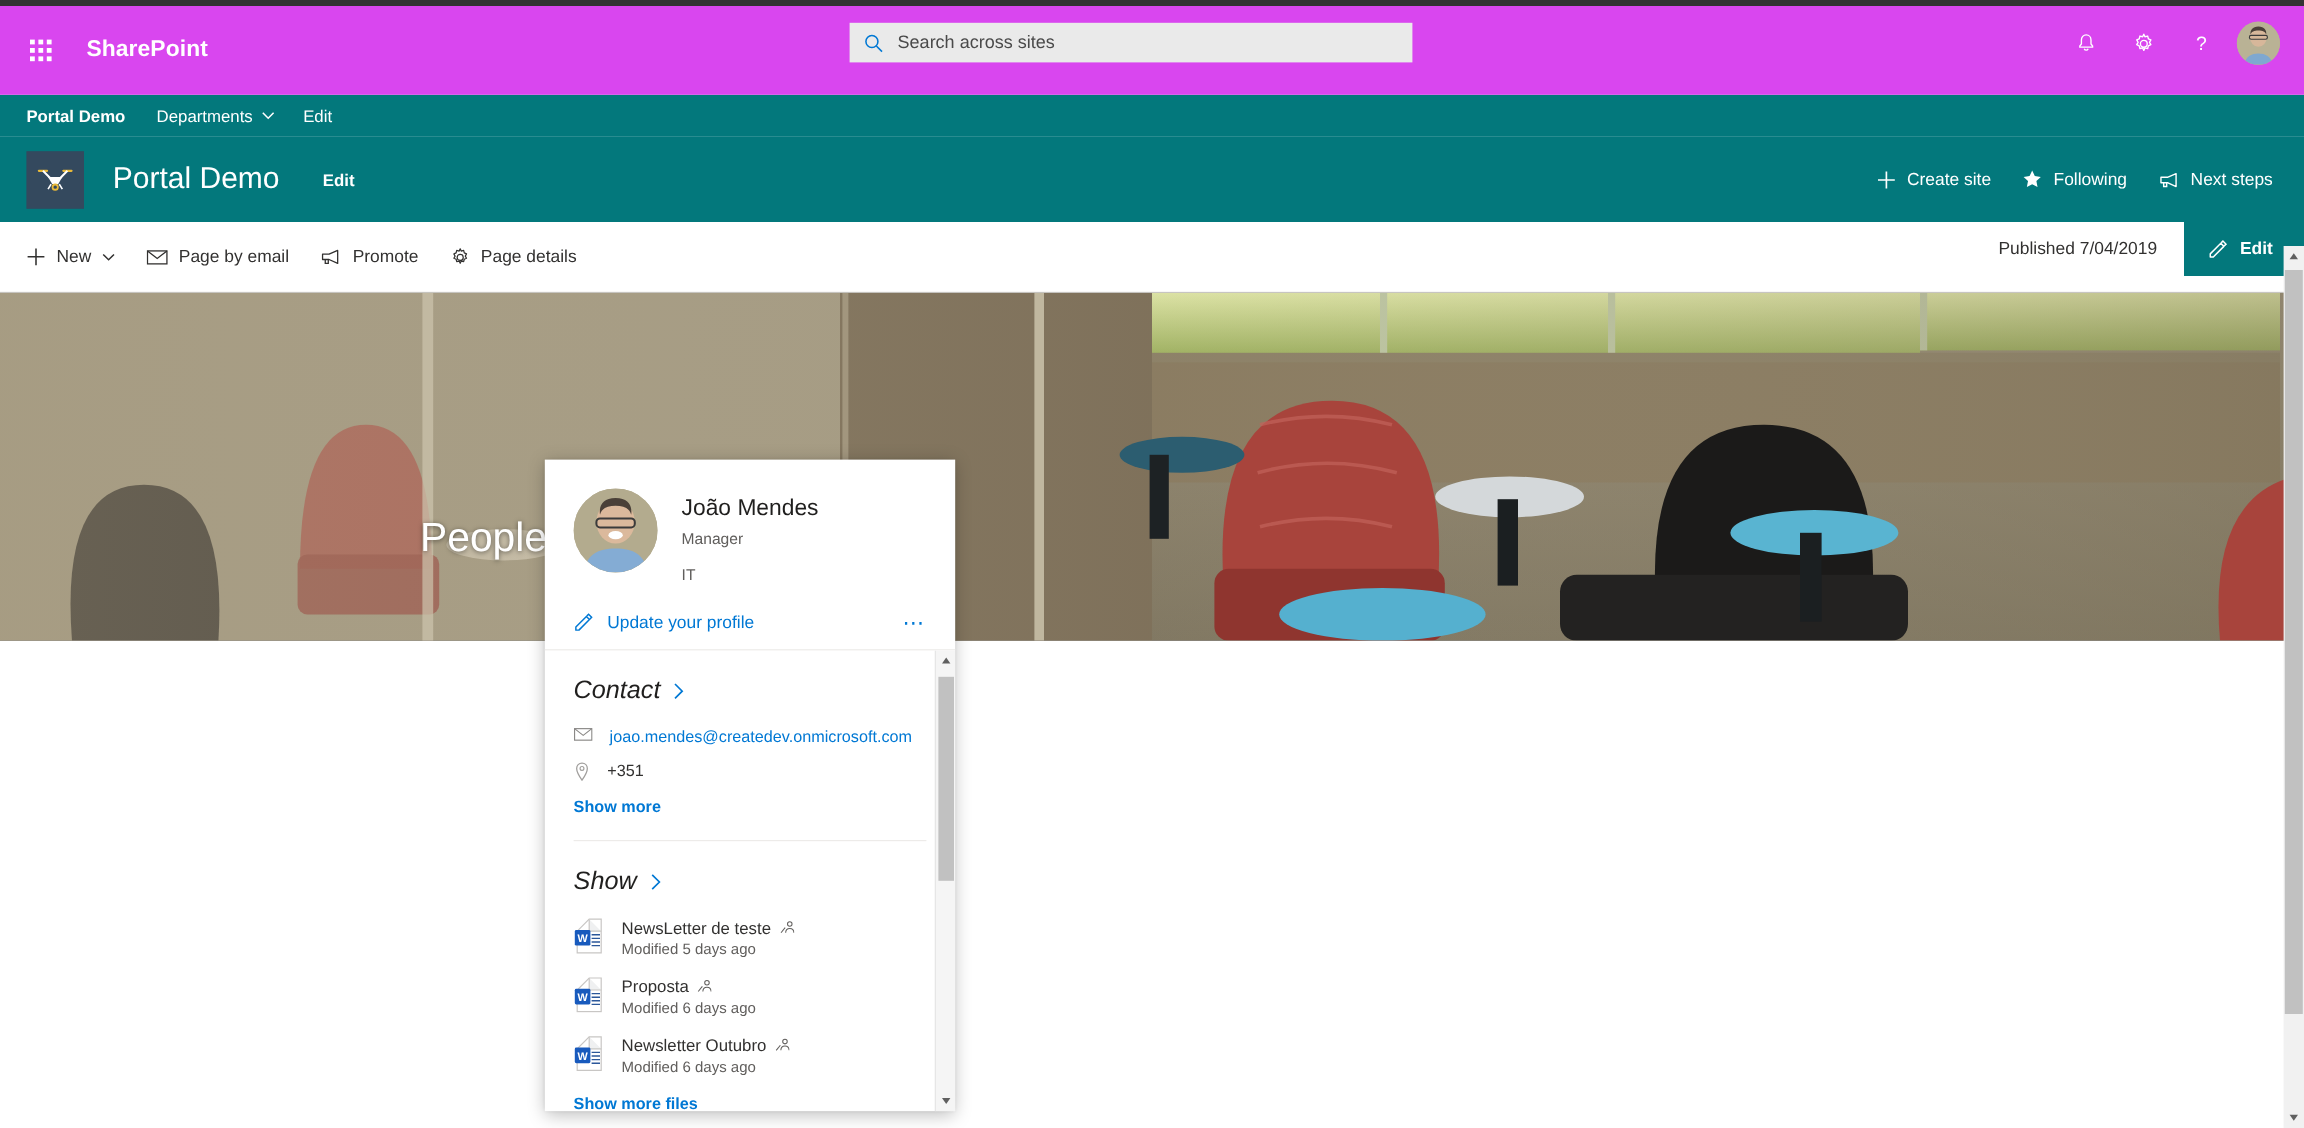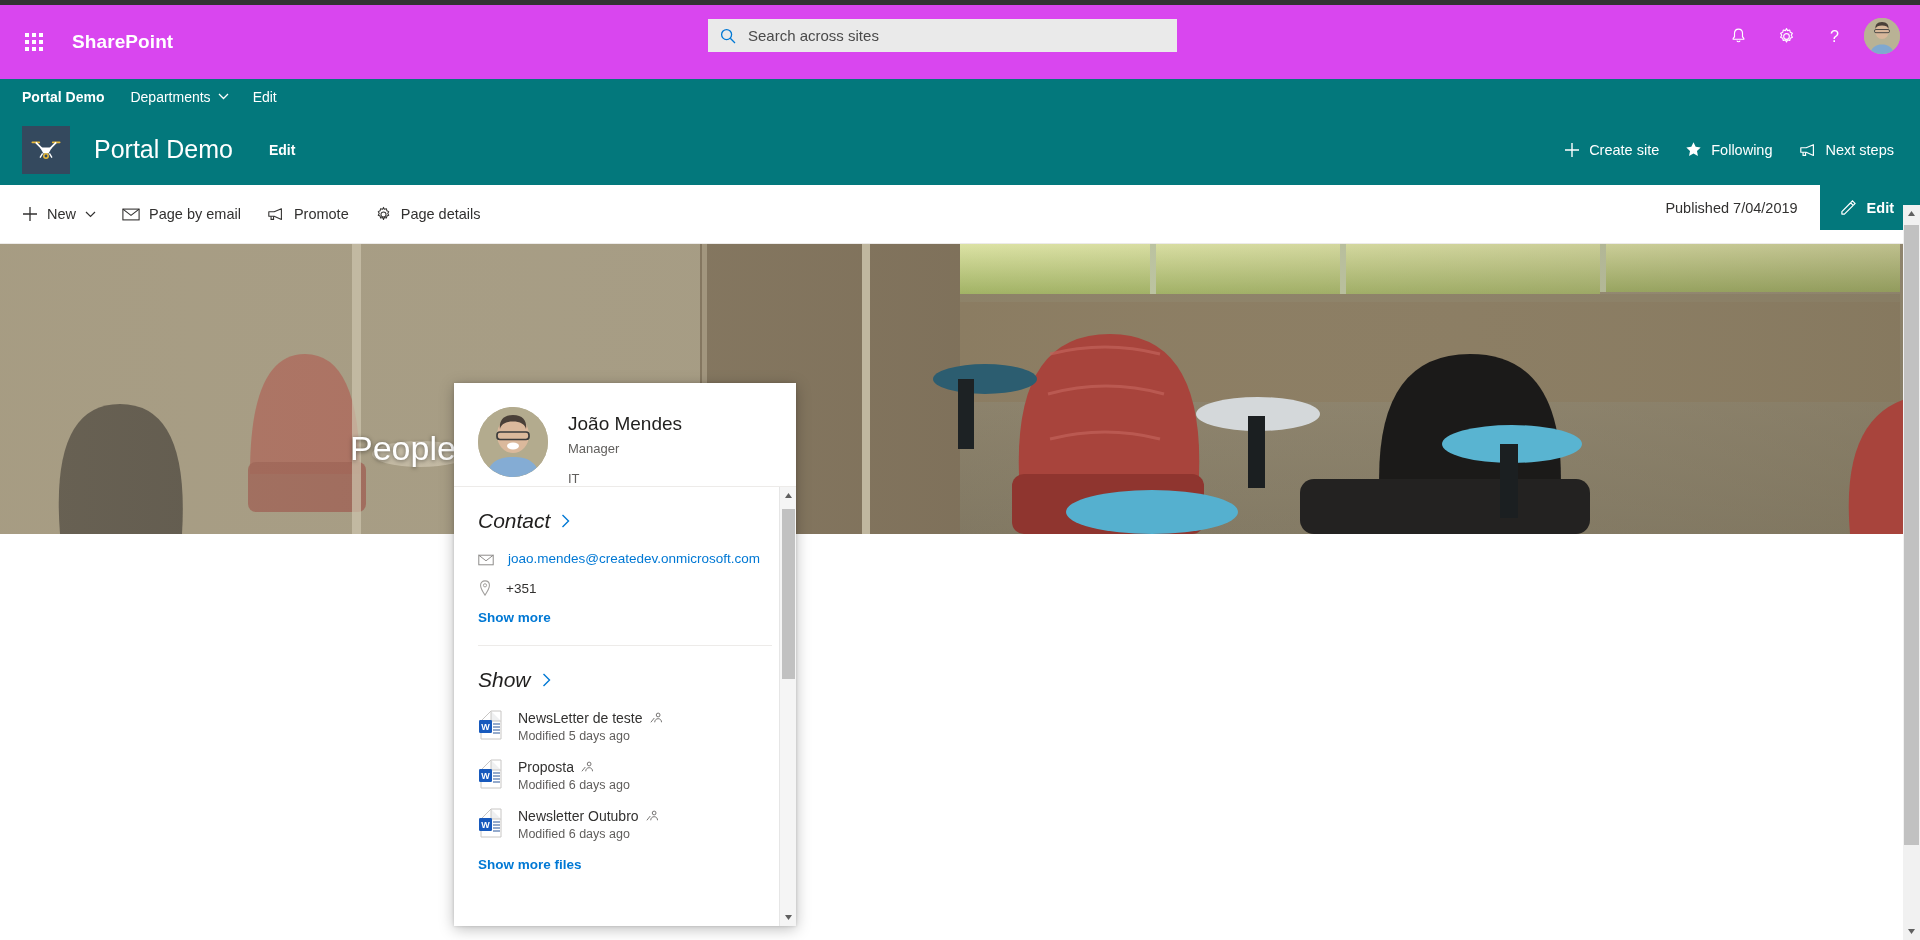--- a/index.html
+++ b/index.html
@@ -168,21 +168,21 @@
     border-top: 1px solid #edebe9;
   }
   .pcard-inner { padding: 0 24px; }
   .sec-head {
     display: flex; align-items: center; gap: 11px;
     font-size: 21px; color: #201f1e; margin: 22px 0 18px 0;
     cursor: pointer;
     font-style: italic;
   }
   .contact-row {
-    display: flex; align-items: flex-end; gap: 14px;
+    display: flex; align-items: flex-start; gap: 14px;
     margin-bottom: 14px; font-size: 13.5px;
   }
   .contact-row .cval { color: #0078d4; cursor: pointer; }
   .contact-row .cval.plain { color: #323130; cursor: default; }
   .showmore {
     color: #0078d4; font-size: 13.5px; font-weight: bold;
     cursor: pointer; margin-top: 6px;
   }
   .sec-sep { height: 1px; background: #edebe9; margin: 20px 0 0 0; }
   .file-row {
@@ -475,20 +475,30 @@
           <path d="M8 70c3-15 12-20 27-20s24 5 27 20z" fill="#84acd4"></path>
         </svg>
       </div>
       <div class="pcard-ident">
         <div class="pcard-name">João Mendes</div>
         <div class="pcard-title">Manager</div>
         <div class="pcard-dept">IT</div>
       </div>
     </div>
 
+    <div class="pcard-actionrow">
+      <div class="pcard-update">
+        <svg width="17" height="17" viewBox="0 0 18 18">
+            <path d="M2 13.3l9.3-9.3 2.7 2.7L4.7 16H2z" fill="none" stroke="#0078d4" stroke-width="1.3" stroke-linejoin="round"></path>
+            <path d="M11.6 3.6l1.6-1.6 2.7 2.7-1.6 1.6" fill="none" stroke="#0078d4" stroke-width="1.3"></path>
+          </svg>
+        <span>Update your profile</span>
+      </div>
+      <div class="pcard-ellipsis">⋯</div>
+    </div>
   </div>
 
   <div class="pcard-scroll">
     <div class="pcard-inner">
 
       <div class="sec-head">
         <span>Contact</span>
         <svg width="9" height="14" viewBox="0 0 9 14">
             <path d="M1.5 1l6 6-6 6" fill="none" stroke="#0078d4" stroke-width="1.4"></path>
           </svg>

